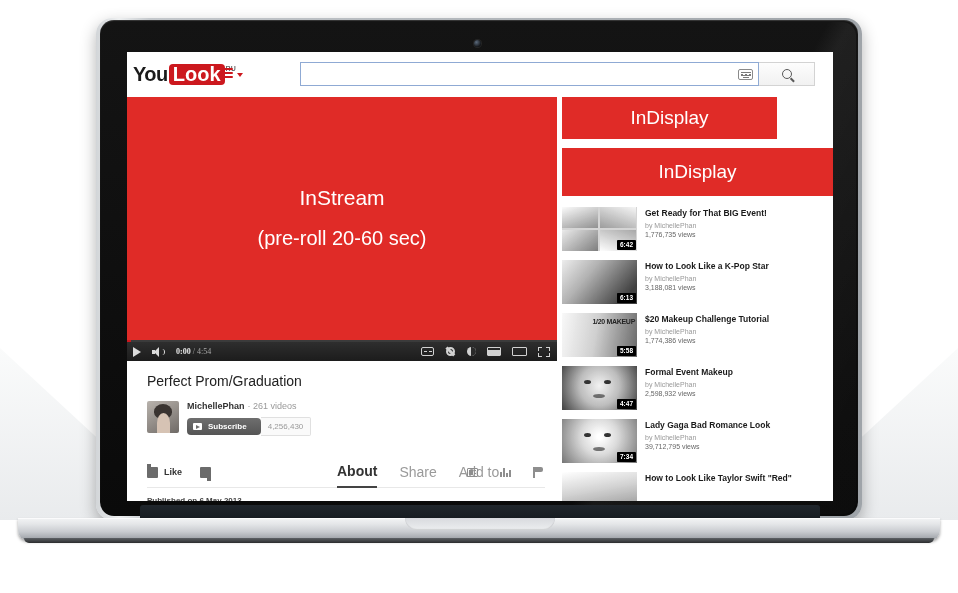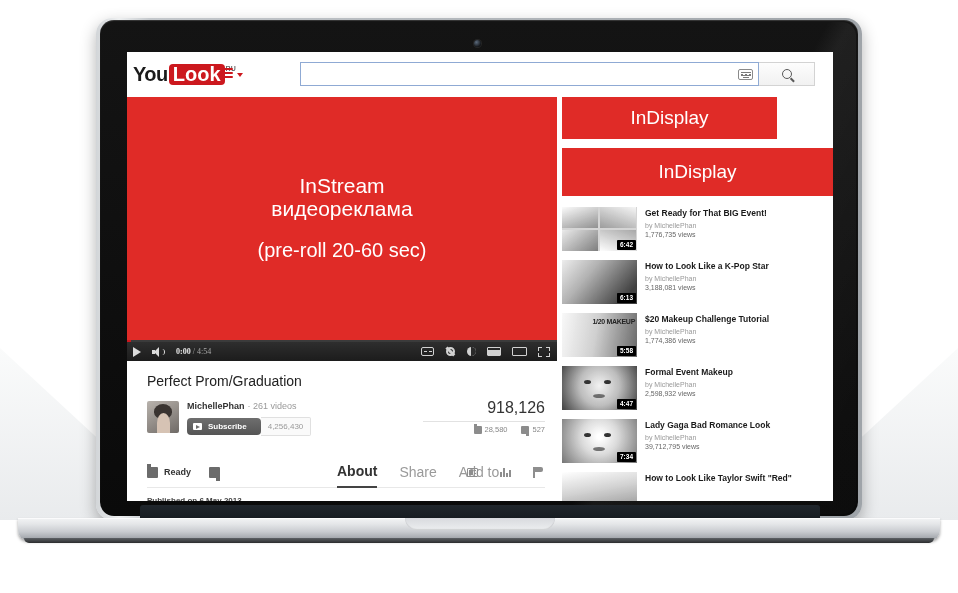--- a/index.html
+++ b/index.html
@@ -253,21 +253,20 @@
       <div class="search-btn">
         <span class="mag"></span>
       </div>
     </div>
 
     <div class="left-col">
 
       <div class="instream">
         <div class="instream-txt">
           <div class="is-l1">InStream</div>
-          <div class="is-l2">видеореклама</div>
           <div class="is-l3">(pre-roll 20-60 sec)</div>
         </div>
       </div>
 
       <div class="player-bar">
         <div class="pb-progress"></div>
         <div class="pb-left">
           <span class="ic-play"></span>
           <span class="ic-vol">
               <i></i>
@@ -301,40 +300,26 @@
               <span>MichellePhan</span><em>· 261 videos</em>
             </div>
             <div class="sub-row">
               <div class="sub-btn">
                 <span class="sub-play"></span>
                 <span>Subscribe</span>
               </div>
               <div class="sub-count">4,256,430</div>
             </div>
           </div>
-          <div class="views-wrap">
-            <div class="views-num">918,126</div>
-            <div class="views-rule"></div>
-            <div class="likes">
-              <span>
-                  <i class="thumb-up"></i>
-                  <span>28,580</span>
-                </span>
-              <span>
-                  <i class="thumb-dn"></i>
-                  <span>527</span>
-                </span>
-            </div>
-          </div>
         </div>
 
         <div class="action-bar">
           <div class="act-like">
             <span class="tb-big"></span>
-            <span>Ready</span>
+            <span>Like</span>
           </div>
           <div class="act-like act-dis">
             <span class="tb-big thumb-dn"></span>
           </div>
           <div class="tabs">
             <div class="tab on">About</div>
             <div class="tab">Share</div>
             <div class="tab">Add to</div>
           </div>
           <div class="tab-icons">

